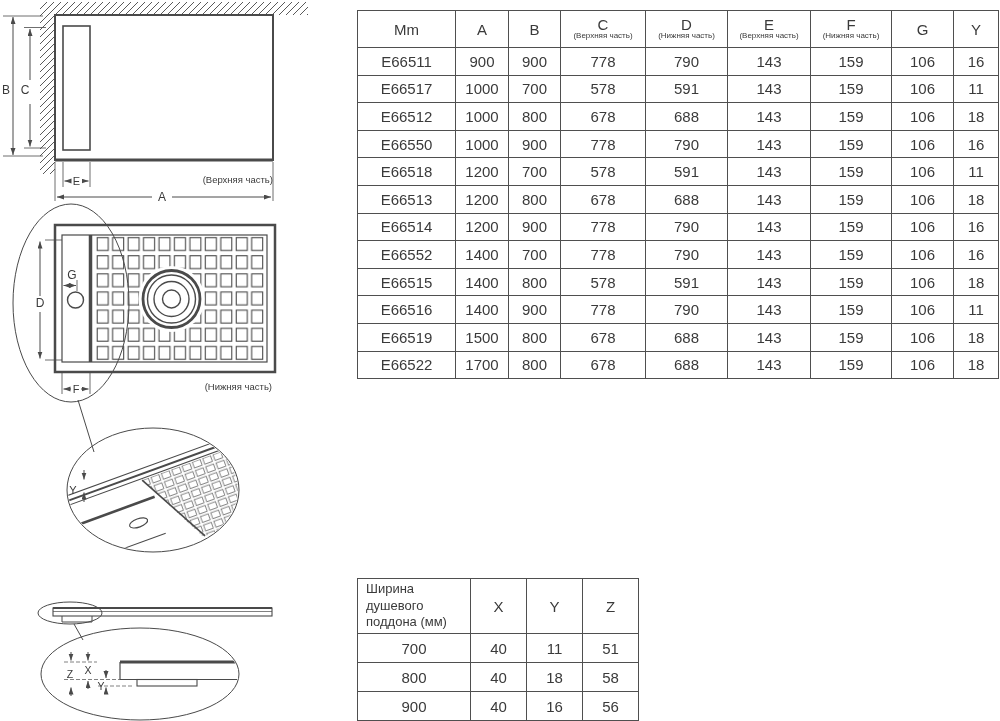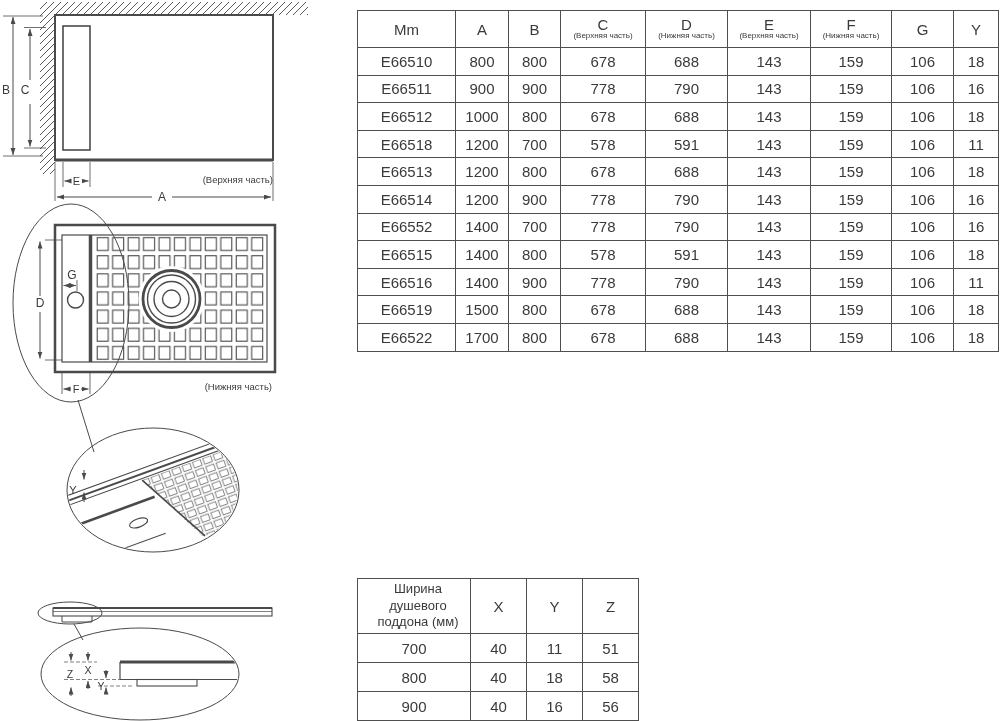--- a/index.html
+++ b/index.html
@@ -15,21 +15,21 @@
   .main-table th{height:36px;}
   .main-table td{height:26.6px;}
   .h2{display:flex;flex-direction:column;justify-content:center;align-items:center;line-height:1;}
   .hl{font-size:15px;line-height:1.05;}
   .hs{font-size:8px;line-height:1.1;white-space:nowrap;}
 
   
   .size-table{position:absolute;left:357px;top:578px;width:281px;font-size:15px;}
   .size-table th{height:54px;}
   .size-table td{height:28px;}
-  .size-table .first-col-header{text-align:center;padding-left:8px;font-size:13px;line-height:1.3;}
+  .size-table .first-col-header{text-align:left;padding-left:8px;font-size:13px;line-height:1.3;}
 </style>
 </head>
 <body>
 
 <div id="page">
 
   <svg width="345" height="721" viewBox="0 0 345 721" style="position:absolute;left:0;top:0;">
     <defs>
       <marker id="arr" markerUnits="userSpaceOnUse" markerWidth="8" markerHeight="6" refX="7" refY="2.5" orient="auto">
         <path d="M0,0 L7,2.5 L0,5 Z" fill="#4a4a4a"></path>
@@ -231,57 +231,68 @@
               <span class="hl">F</span>
               <span class="hs">(Нижняя часть)</span>
             </div>
         </th>
         <th>G</th>
         <th>Y</th>
       </tr>
     </thead>
     <tbody>
 
-        <tr>
-          <td>E66510</td>
-          <td>800</td>
+
+        <tr>
+          <td>E66511</td>
+          <td>900</td>
+          <td>900</td>
+          <td>778</td>
+          <td>790</td>
+          <td>143</td>
+          <td>159</td>
+          <td>106</td>
+          <td>16</td>
+        </tr>
+
+        <tr>
+          <td>E66517</td>
+          <td>1000</td>
+          <td>700</td>
+          <td>578</td>
+          <td>591</td>
+          <td>143</td>
+          <td>159</td>
+          <td>106</td>
+          <td>11</td>
+        </tr>
+
+        <tr>
+          <td>E66512</td>
+          <td>1000</td>
           <td>800</td>
           <td>678</td>
           <td>688</td>
           <td>143</td>
           <td>159</td>
           <td>106</td>
           <td>18</td>
         </tr>
 
         <tr>
-          <td>E66511</td>
-          <td>900</td>
+          <td>E66550</td>
+          <td>1000</td>
           <td>900</td>
           <td>778</td>
           <td>790</td>
           <td>143</td>
           <td>159</td>
           <td>106</td>
           <td>16</td>
         </tr>
-
-
-        <tr>
-          <td>E66512</td>
-          <td>1000</td>
-          <td>800</td>
-          <td>678</td>
-          <td>688</td>
-          <td>143</td>
-          <td>159</td>
-          <td>106</td>
-          <td>18</td>
-        </tr>
-
 
         <tr>
           <td>E66518</td>
           <td>1200</td>
           <td>700</td>
           <td>578</td>
           <td>591</td>
           <td>143</td>
           <td>159</td>
           <td>106</td>

